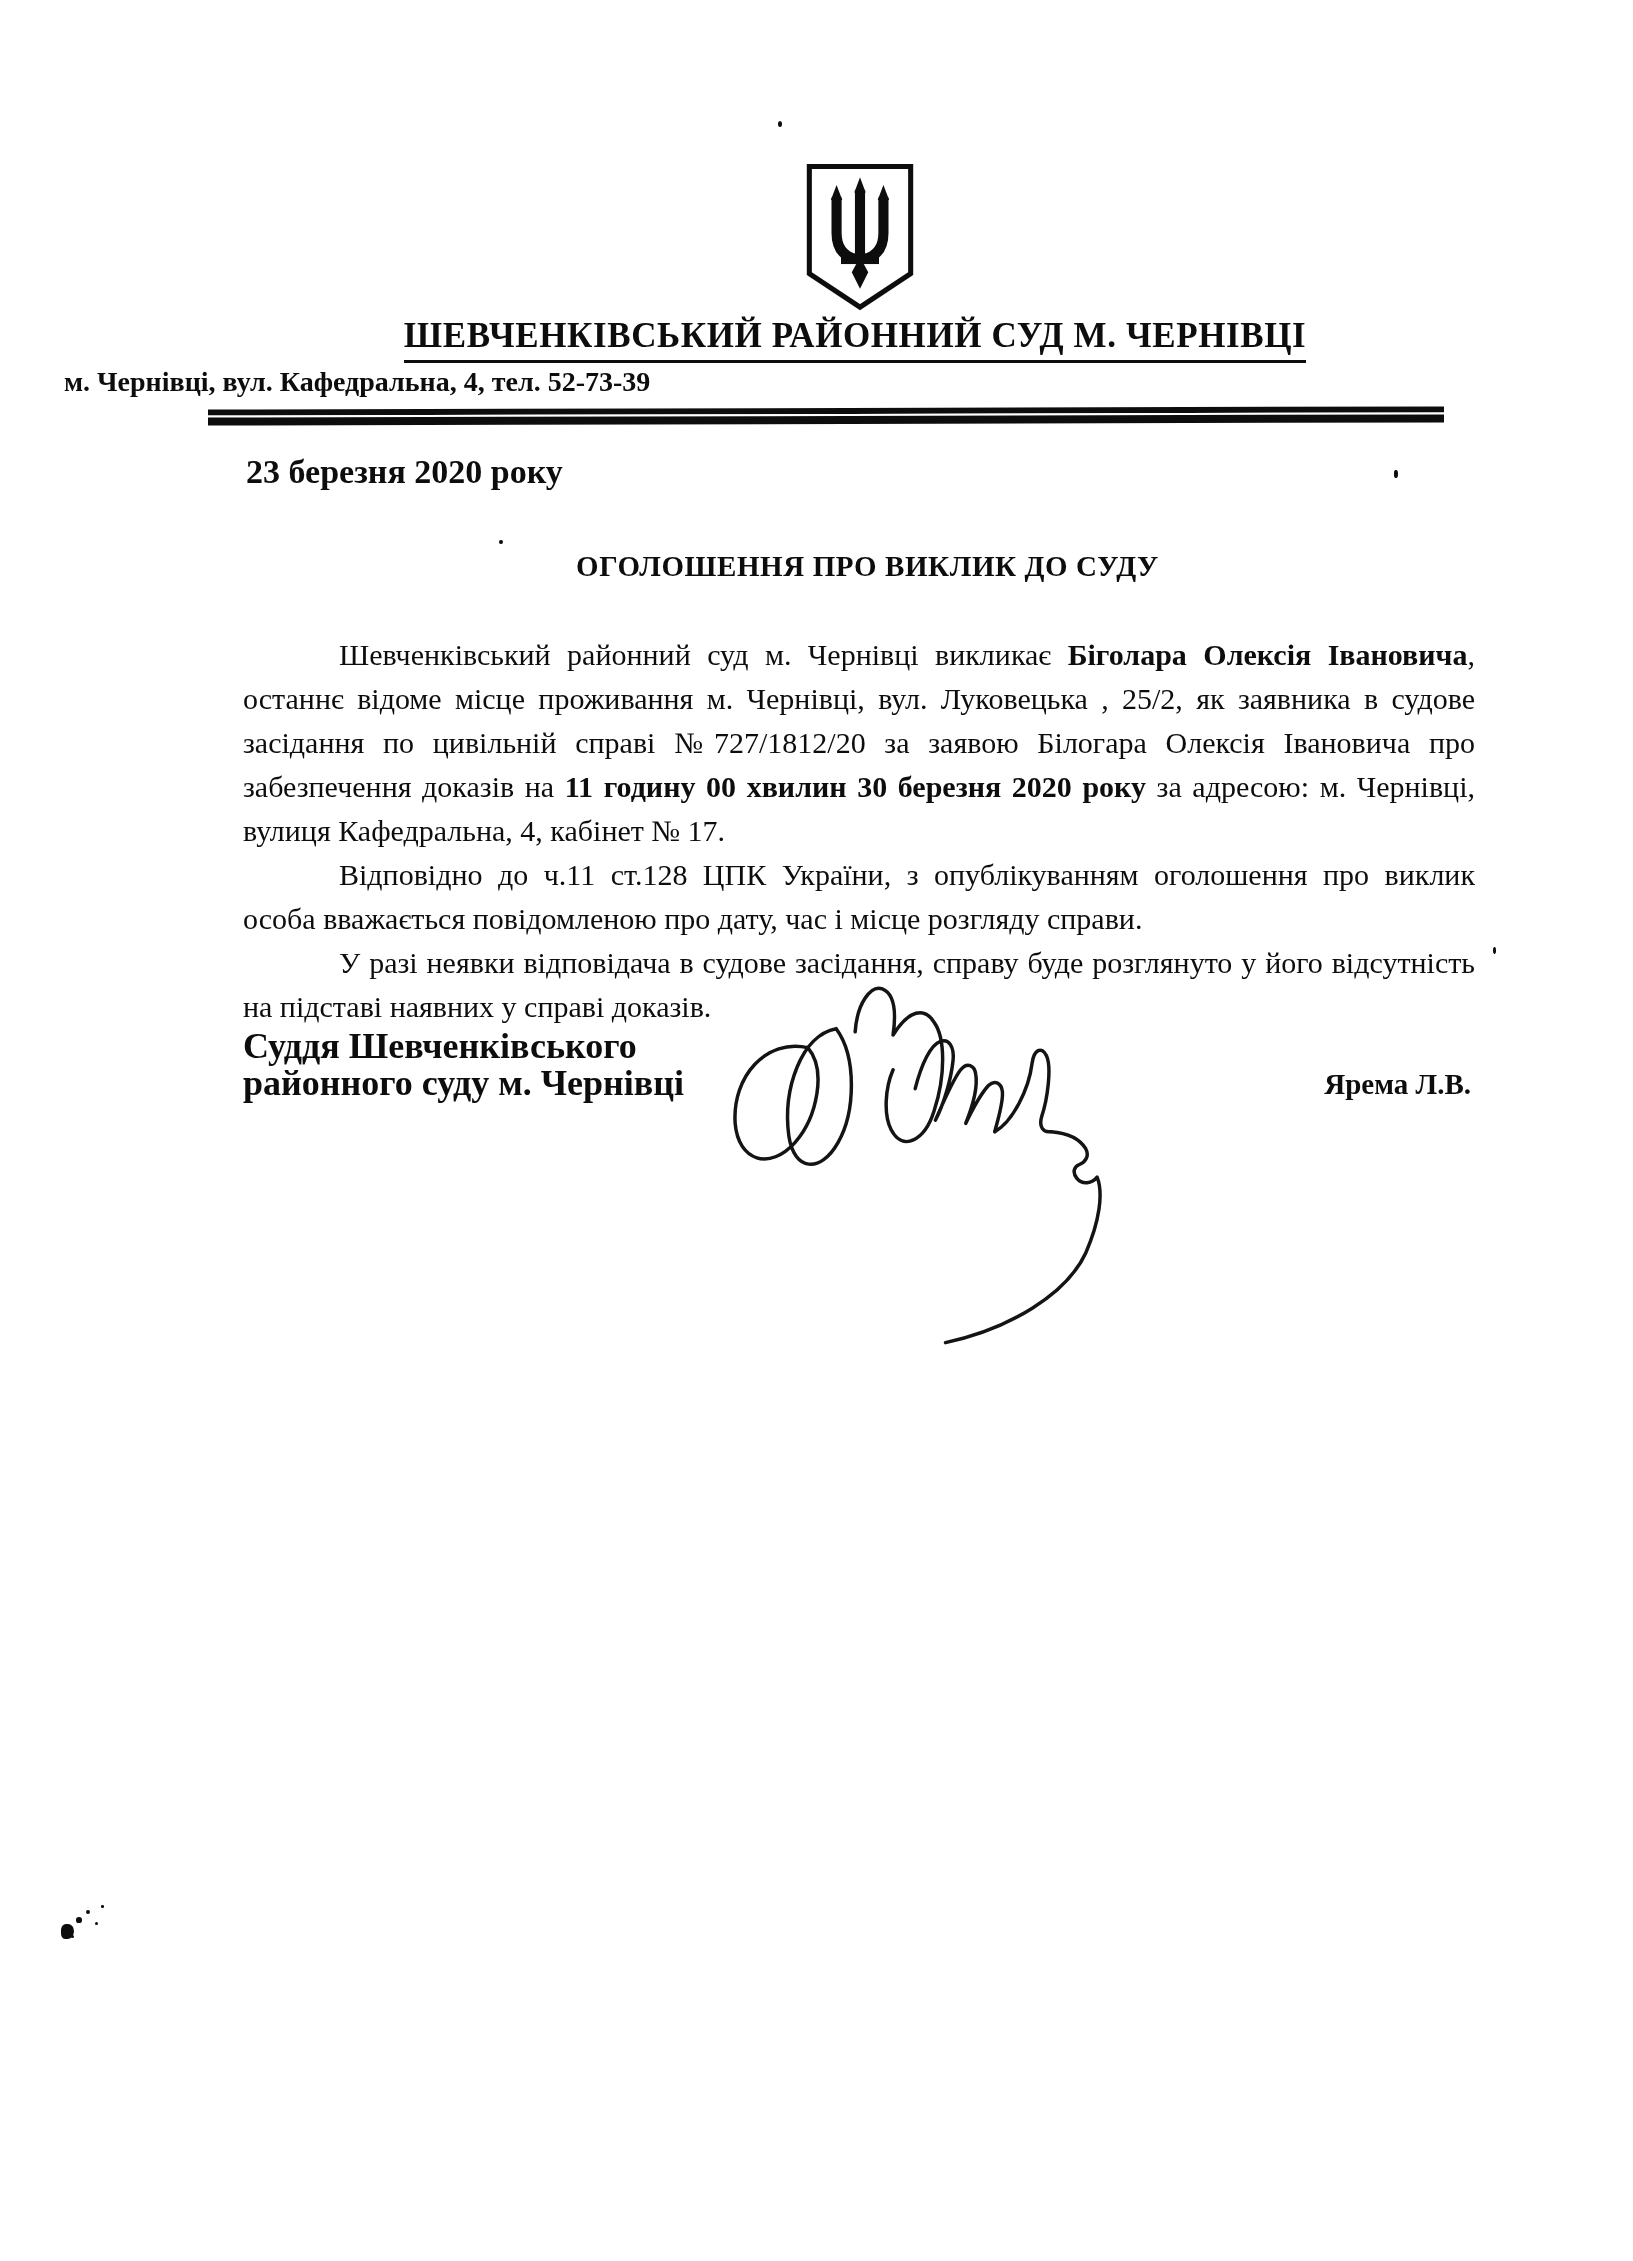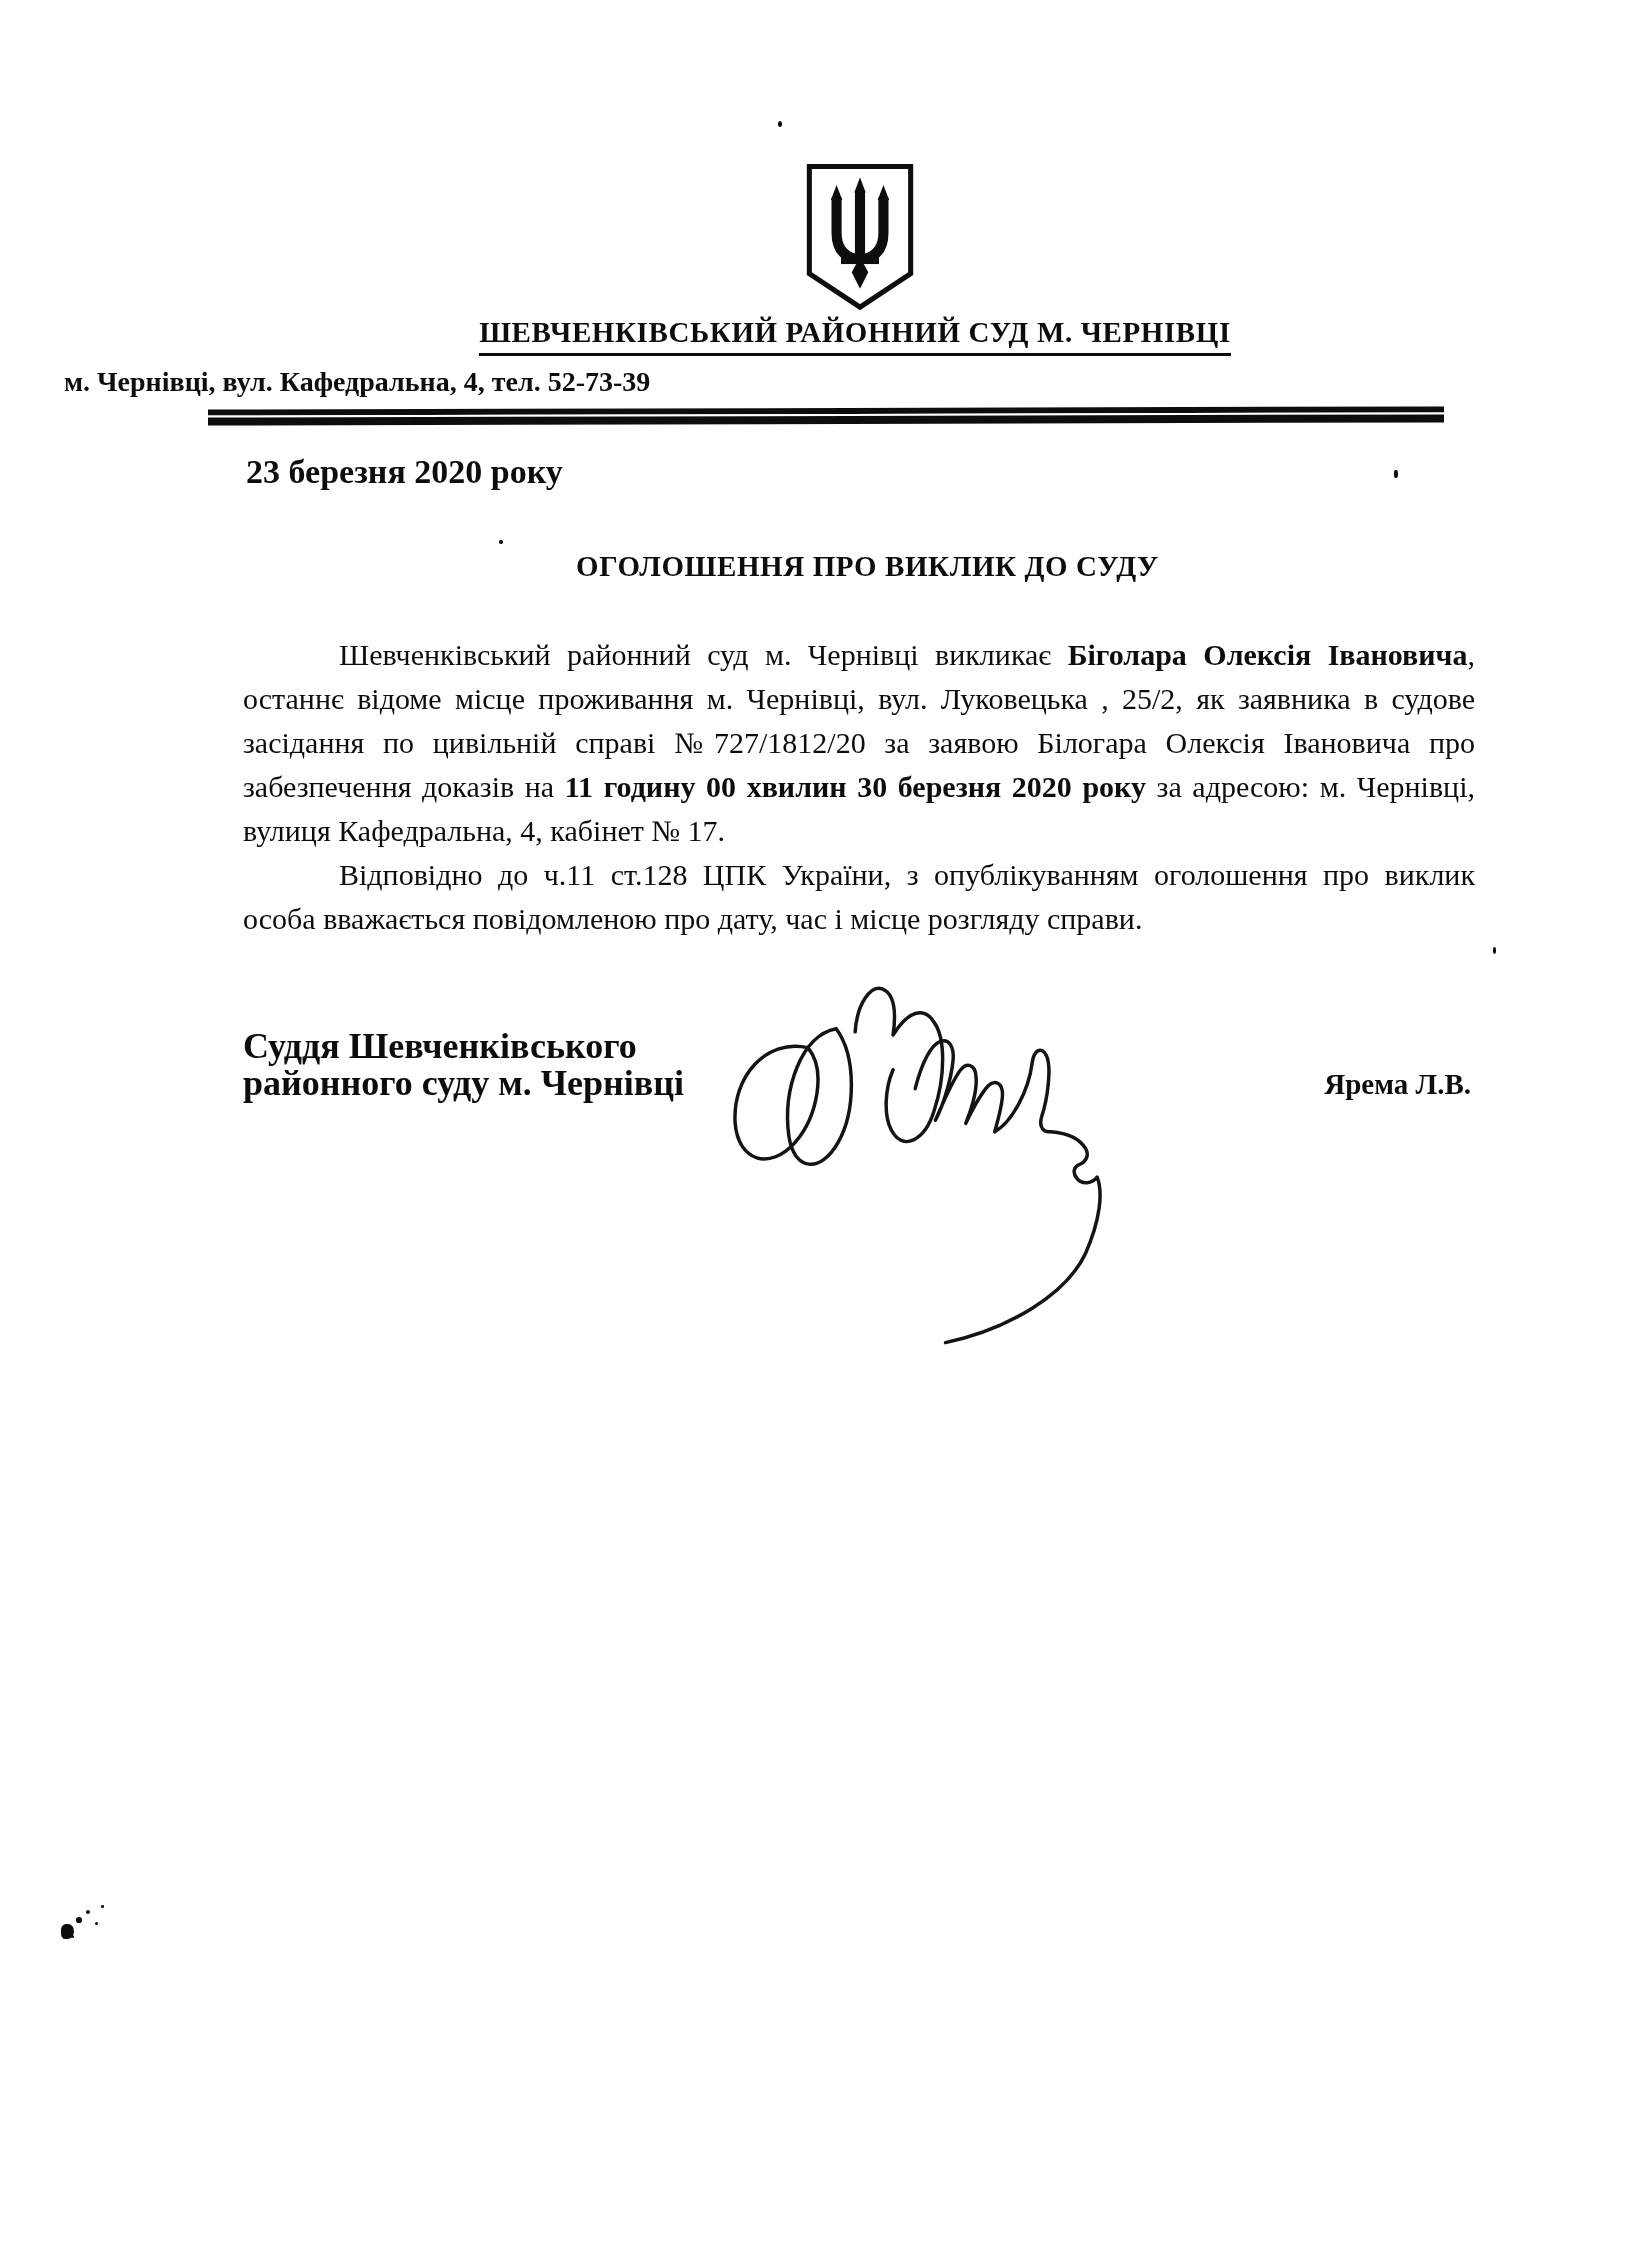--- a/index.html
+++ b/index.html
@@ -28,21 +28,21 @@
 
   
   .court-name-wrap {
     left: 76px;
     top: 316px;
     width: 1558px;
     text-align: center;
   }
   .court-name {
     display: inline-block;
-    font-size: 29px;
+    font-size: 35px;
     font-weight: bold;
     letter-spacing: 0.6px;
     border-bottom: 3.2px solid #0d0d0d;
     padding-bottom: 4.4px;
     white-space: nowrap;
   }
   .court-address-wrap {
     left: 64px;
     top: 366px;
     width: 1558px;
@@ -170,20 +170,21 @@
 
   <div class="abs doc-title-wrap">
     <span class="doc-title">ОГОЛОШЕННЯ ПРО ВИКЛИК ДО СУДУ</span>
   </div>
 
   <div class="abs body-text">
     <p>
       <span>Шевченківський районний суд м. Чернівці викликає </span><span class="b">Біголара Олексія Івановича</span><span>, останнє відоме місце проживання м. Чернівці, вул. Луковецька , 25/2, як заявника в судове засідання по цивільній справі №727/1812/20 за заявою Білогара Олексія Івановича про забезпечення доказів  на </span><span class="b">11 годину 00 хвилин 30 березня 2020 року</span><span> за адресою: м. Чернівці, вулиця Кафедральна, 4, кабінет № 17.</span>
     </p>
     <p>Відповідно до ч.11 ст.128 ЦПК України, з опублікуванням оголошення про виклик особа вважається повідомленою про дату, час і місце розгляду справи.</p>
+    <p>У разі неявки відповідача в судове засідання, справу буде розглянуто у його відсутність на підставі наявних у справі доказів.</p>
   </div>
 
   <div class="abs sign-left">
     <div>Суддя Шевченківського</div>
     <div>районного суду м. Чернівці</div>
   </div>
 
   <svg class="abs signature-svg" viewBox="0 0 660 600" xmlns="http://www.w3.org/2000/svg">
     <g fill="none" stroke="#141414" stroke-width="5.5" stroke-linecap="round" stroke-linejoin="round">
       <path d="M150,115 C85,100 30,160 35,235 C40,295 90,310 130,265 C165,225 180,150 150,115"></path>

